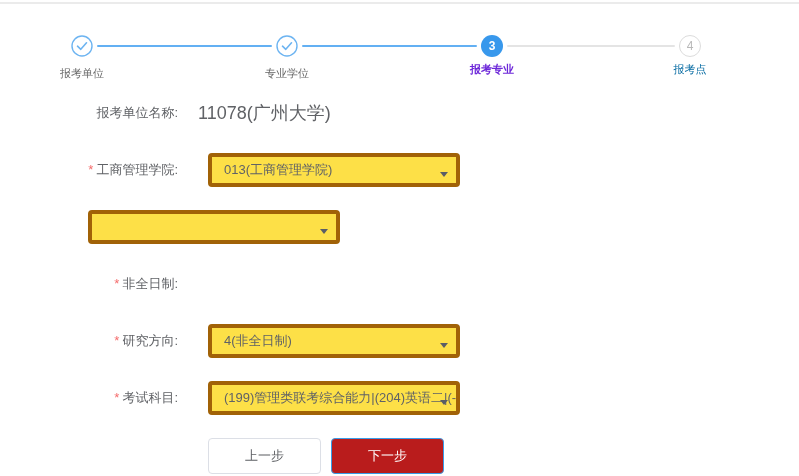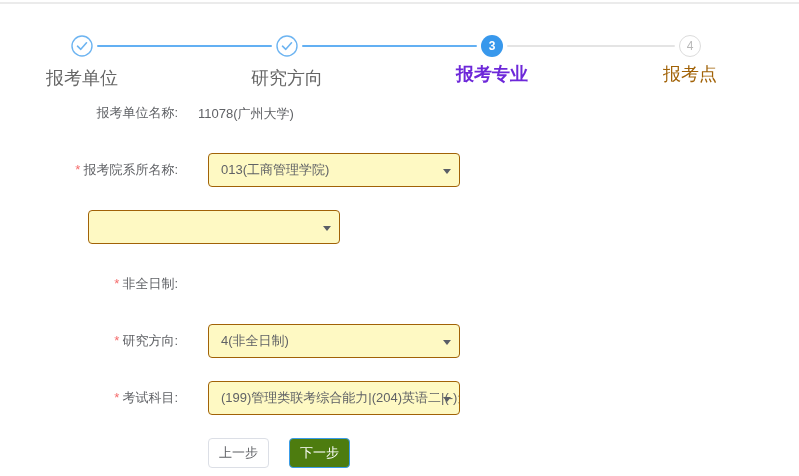--- a/index.html
+++ b/index.html
@@ -25,67 +25,67 @@
     width: 22px; height: 22px; margin: 0 auto; border-radius: 50%;
     display: flex; align-items: center; justify-content: center;
     font-size: 12px; line-height: 1;
   }
   .step-circle.num-active {
     background: #3898ec; color: #ffffff; font-weight: bold;
   }
   .step-circle.num-upcoming {
     background: #ffffff; border: 1px solid #dcdcdc; color: #b8b8b8;
   }
-  .step-label { margin-top: 5px; font-size: 18px; color: #666666; }
+  .step-label { margin-top: 5px; font-size: 11px; color: #666666; }
   .step.active .step-label { color: #6d28d9; font-weight: bold; }
-  .step.upcoming .step-label { color: #a16207; }
+  .step.upcoming .step-label { color: #0369a1; }
 
   .step-line { position: absolute; top: 45px; height: 2px; border-radius: 1px; }
   .line-blue { background: #63b0f3; }
   .line-gray { background: #e4e4e4; }
   .line-1 { left: 97px;  width: 175px; }
   .line-2 { left: 302px; width: 175px; }
   .line-3 { left: 507px; width: 168px; }
 
   
   .form { position: absolute; left: 58px; top: 96px; width: 690px; }
   .form-row { display: flex; align-items: center; height: 34px; margin-bottom: 23px; }
   .form-label {
     flex: 0 0 120px; text-align: right; font-size: 13px; color: #606266;
     white-space: nowrap;
   }
   .req { color: #f56c6c; margin-right: 3px; font-size: 13px; }
   .form-field { margin-left: 30px; }
-  .static-value { font-size: 13px; color: #606266; margin-left: -10px; margin-top: 37px; }
+  .static-value { font-size: 18px; color: #606266; margin-left: -10px; margin-top: 37px; }
 
   .select {
     position: relative; width: 252px; height: 34px;
-    border: 1px solid #a16207; border-radius: 4px; background: #fef9c3;
+    border: 4px solid #a16207; border-radius: 4px; background: #fde047;
     display: flex; align-items: center; cursor: pointer;
   }
   .select-value {
     font-size: 13px; color: #606266; padding-left: 12px; padding-right: 20px;
     white-space: nowrap; overflow: hidden; max-width: 100%;
   }
   .select-arrow {
     position: absolute; right: 8px; top: 15px;
     width: 0; height: 0;
     border-left: 4px solid transparent; border-right: 4px solid transparent;
     border-top: 5px solid #5a5e66;
   }
 
   
   .button-row { display: flex; margin-left: 150px; margin-top: 20px; }
   .btn {
-    height: 30px; border-radius: 4px; font-size: 13px; cursor: pointer;
+    height: 36px; border-radius: 4px; font-size: 13px; cursor: pointer;
     display: inline-flex; align-items: center; justify-content: center;
-    padding: 0 10px; font-family: "Liberation Sans", sans-serif;
+    padding: 0 36px; font-family: "Liberation Sans", sans-serif;
   }
   .btn-prev { background: #ffffff; border: 1px solid #dcdfe6; color: #606266; }
-  .btn-next { background: #4d7c0f; border: 1px solid #3a9ce8; color: #ffffff; margin-left: 20px; }
+  .btn-next { background: #b91c1c; border: 1px solid #3a9ce8; color: #ffffff; margin-left: 10px; }
 </style>
 </head>
 <body>
 
 <div class="top-divider"></div>
 
 <div class="stepper">
   <div class="step-line line-1 line-blue"></div>
   <div class="step-line line-2 line-blue"></div>
   <div class="step-line line-3 line-gray"></div>
@@ -100,21 +100,21 @@
     <div class="step-label">报考单位</div>
   </div>
 
   <div class="step step-2 completed">
     <span>
       <svg width="22" height="22" viewBox="0 0 22 22">
         <circle cx="11" cy="11" r="10" fill="#ffffff" stroke="#6db4f1" stroke-width="1.4"></circle>
         <path d="M6.5 11.2 L9.8 14.3 L15.5 7.8" stroke="#6db4f1" stroke-width="1.6" fill="none" stroke-linecap="round" stroke-linejoin="round"></path>
       </svg>
     </span>
-    <div class="step-label">研究方向</div>
+    <div class="step-label">专业学位</div>
   </div>
 
   <div class="step step-3 active">
     <div class="step-circle num-active">3</div>
     <div class="step-label">报考专业</div>
   </div>
 
   <div class="step step-4 upcoming">
     <div class="step-circle num-upcoming">4</div>
     <div class="step-label">报考点</div>
@@ -125,21 +125,21 @@
 
   <div class="form-row">
     <div class="form-label">报考单位名称:</div>
     <div class="form-field">
       <span class="static-value">11078(广州大学)</span>
     </div>
   </div>
 
   <div class="form-row">
     <div class="form-label">
-      <span class="req">*</span><span>报考院系所名称:</span>
+      <span class="req">*</span><span>工商管理学院:</span>
     </div>
     <div class="form-field">
       <div class="select">
         <span class="select-value">013(工商管理学院)</span>
         <span class="select-arrow"></span>
       </div>
     </div>
   </div>
 
   <div class="form-row">

